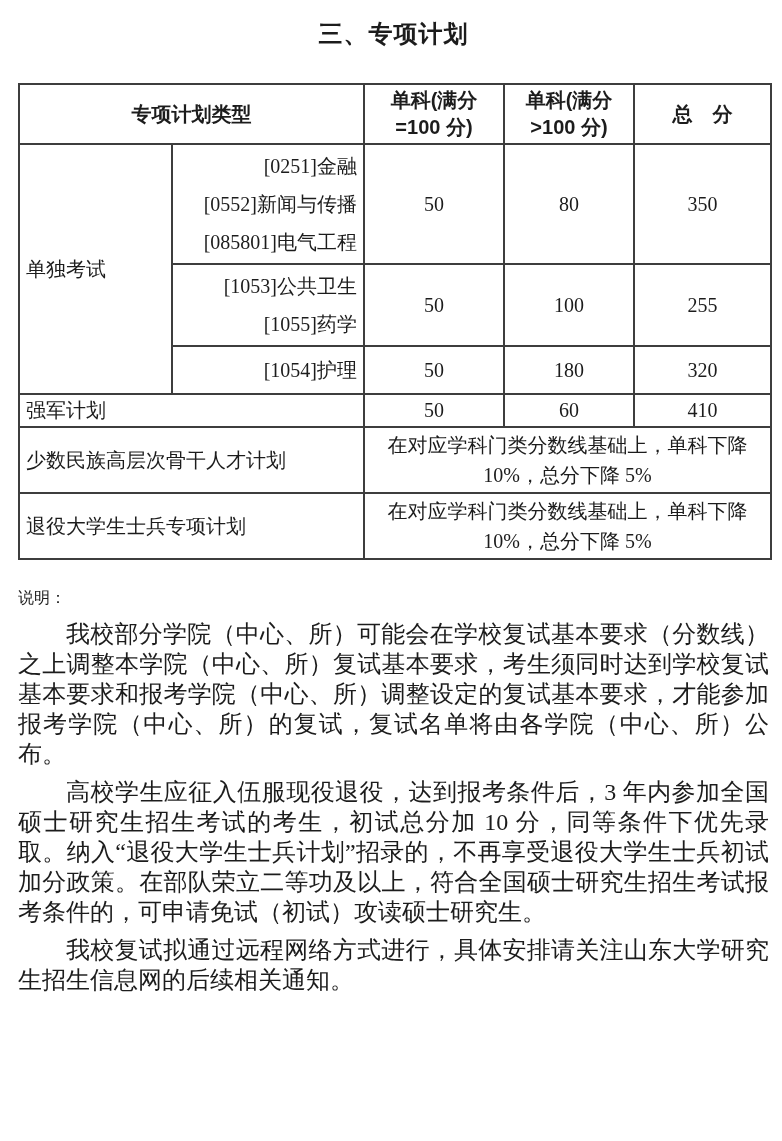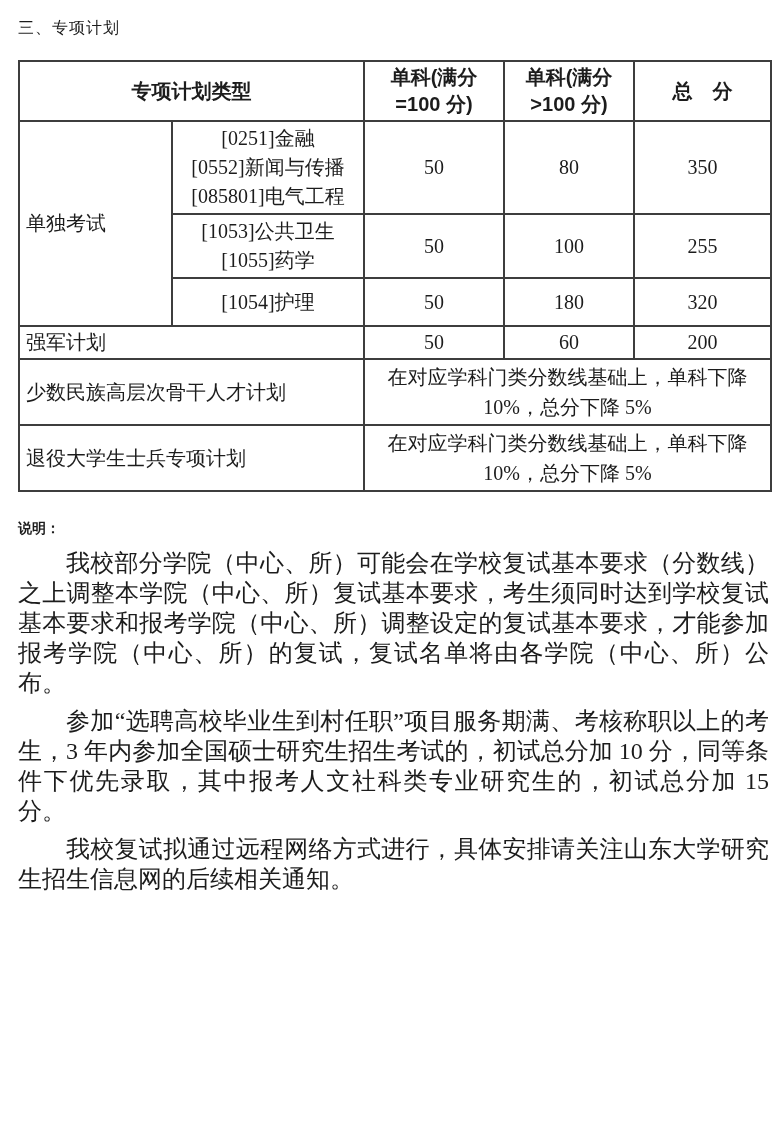--- a/index.html
+++ b/index.html
@@ -12,30 +12,31 @@
     height: 1141px;
     background: #ffffff;
     color: #1c1c1c;
     box-sizing: border-box;
     padding: 12px 13px 0 18px;
     overflow: hidden;
     font-family: "Liberation Serif", "DejaVu Serif", serif;
   }
   .section-title {
     font-family: "Liberation Sans", "DejaVu Sans", sans-serif;
-    font-weight: normal;
-    font-size: 16px;
+    font-weight: bold;
+    font-size: 24px;
     margin: 6px 0 0 0;
     letter-spacing: 1px;
+    text-align: center;
   }
   table.score-table {
     border-collapse: collapse;
     table-layout: fixed;
     width: 752px;
-    margin-top: 21px;
+    margin-top: 33px;
   }
   table.score-table th,
   table.score-table td {
     border: 2px solid #3d3d3d;
     font-size: 20px;
     vertical-align: middle;
     box-sizing: border-box;
     padding: 2px 6px;
   }
   table.score-table th {
@@ -44,34 +45,34 @@
     text-align: center;
     line-height: 27px;
   }
   .multiline { white-space: pre-line; }
   td.label-cell {
     text-align: left;
     padding-left: 13px;
     border-radius: 22px;
   }
   td.programs-cell {
-    text-align: center;
+    text-align: right;
     padding-left: 13px;
-    line-height: 29px;
+    line-height: 38px;
   }
   td.num-cell { text-align: center; border-radius: 18px; }
   td.note-cell {
     text-align: center;
     padding-left: 9px;
     line-height: 30px;
   }
   .notes-heading {
     font-family: "Liberation Sans", "DejaVu Sans", sans-serif;
-    font-weight: bold;
-    font-size: 14px;
+    font-weight: normal;
+    font-size: 16px;
     margin: 28px 0 10px 0;
   }
   .notes p {
     font-size: 24px;
     line-height: 30px;
     text-indent: 2em;
     text-align: justify;
     margin: 8px 0;
   }
 </style>
@@ -118,33 +119,33 @@
     <tr style="height:48px">
       <td class="programs-cell">[1054]护理</td>
       <td class="num-cell">50</td>
       <td class="num-cell">180</td>
       <td class="num-cell">320</td>
     </tr>
     <tr style="height:24px">
       <td colspan="2" class="label-cell">强军计划</td>
       <td class="num-cell">50</td>
       <td class="num-cell">60</td>
-      <td class="num-cell">200</td>
+      <td class="num-cell">410</td>
     </tr>
     <tr style="height:63px">
       <td colspan="2" class="label-cell">少数民族高层次骨干人才计划</td>
       <td colspan="3" class="note-cell">在对应学科门类分数线基础上，单科下降10%，总分下降 5%</td>
     </tr>
     <tr style="height:57px">
       <td colspan="2" class="label-cell">退役大学生士兵专项计划</td>
       <td colspan="3" class="note-cell">在对应学科门类分数线基础上，单科下降10%，总分下降 5%</td>
     </tr>
   </tbody>
     </table>
 
   <div class="notes">
     <h2 class="notes-heading">说明：</h2>
     <p>我校部分学院（中心、所）可能会在学校复试基本要求（分数线）之上调整本学院（中心、所）复试基本要求，考生须同时达到学校复试基本要求和报考学院（中心、所）调整设定的复试基本要求，才能参加报考学院（中心、所）的复试，复试名单将由各学院（中心、所）公布。</p>
-    <p>参加“选聘高校毕业生到村任职”项目服务期满、考核称职以上的考生，3 年内参加全国硕士研究生招生考试的，初试总分加 10 分，同等条件下优先录取，其中报考人文社科类专业研究生的，初试总分加 15 分。</p>
+    <p>高校学生应征入伍服现役退役，达到报考条件后，3 年内参加全国硕士研究生招生考试的考生，初试总分加 10 分，同等条件下优先录取。纳入“退役大学生士兵计划”招录的，不再享受退役大学生士兵初试加分政策。在部队荣立二等功及以上，符合全国硕士研究生招生考试报考条件的，可申请免试（初试）攻读硕士研究生。</p>
     <p>我校复试拟通过远程网络方式进行，具体安排请关注山东大学研究生招生信息网的后续相关通知。</p>
   </div>
 
 </div>
 
 </body></html>

